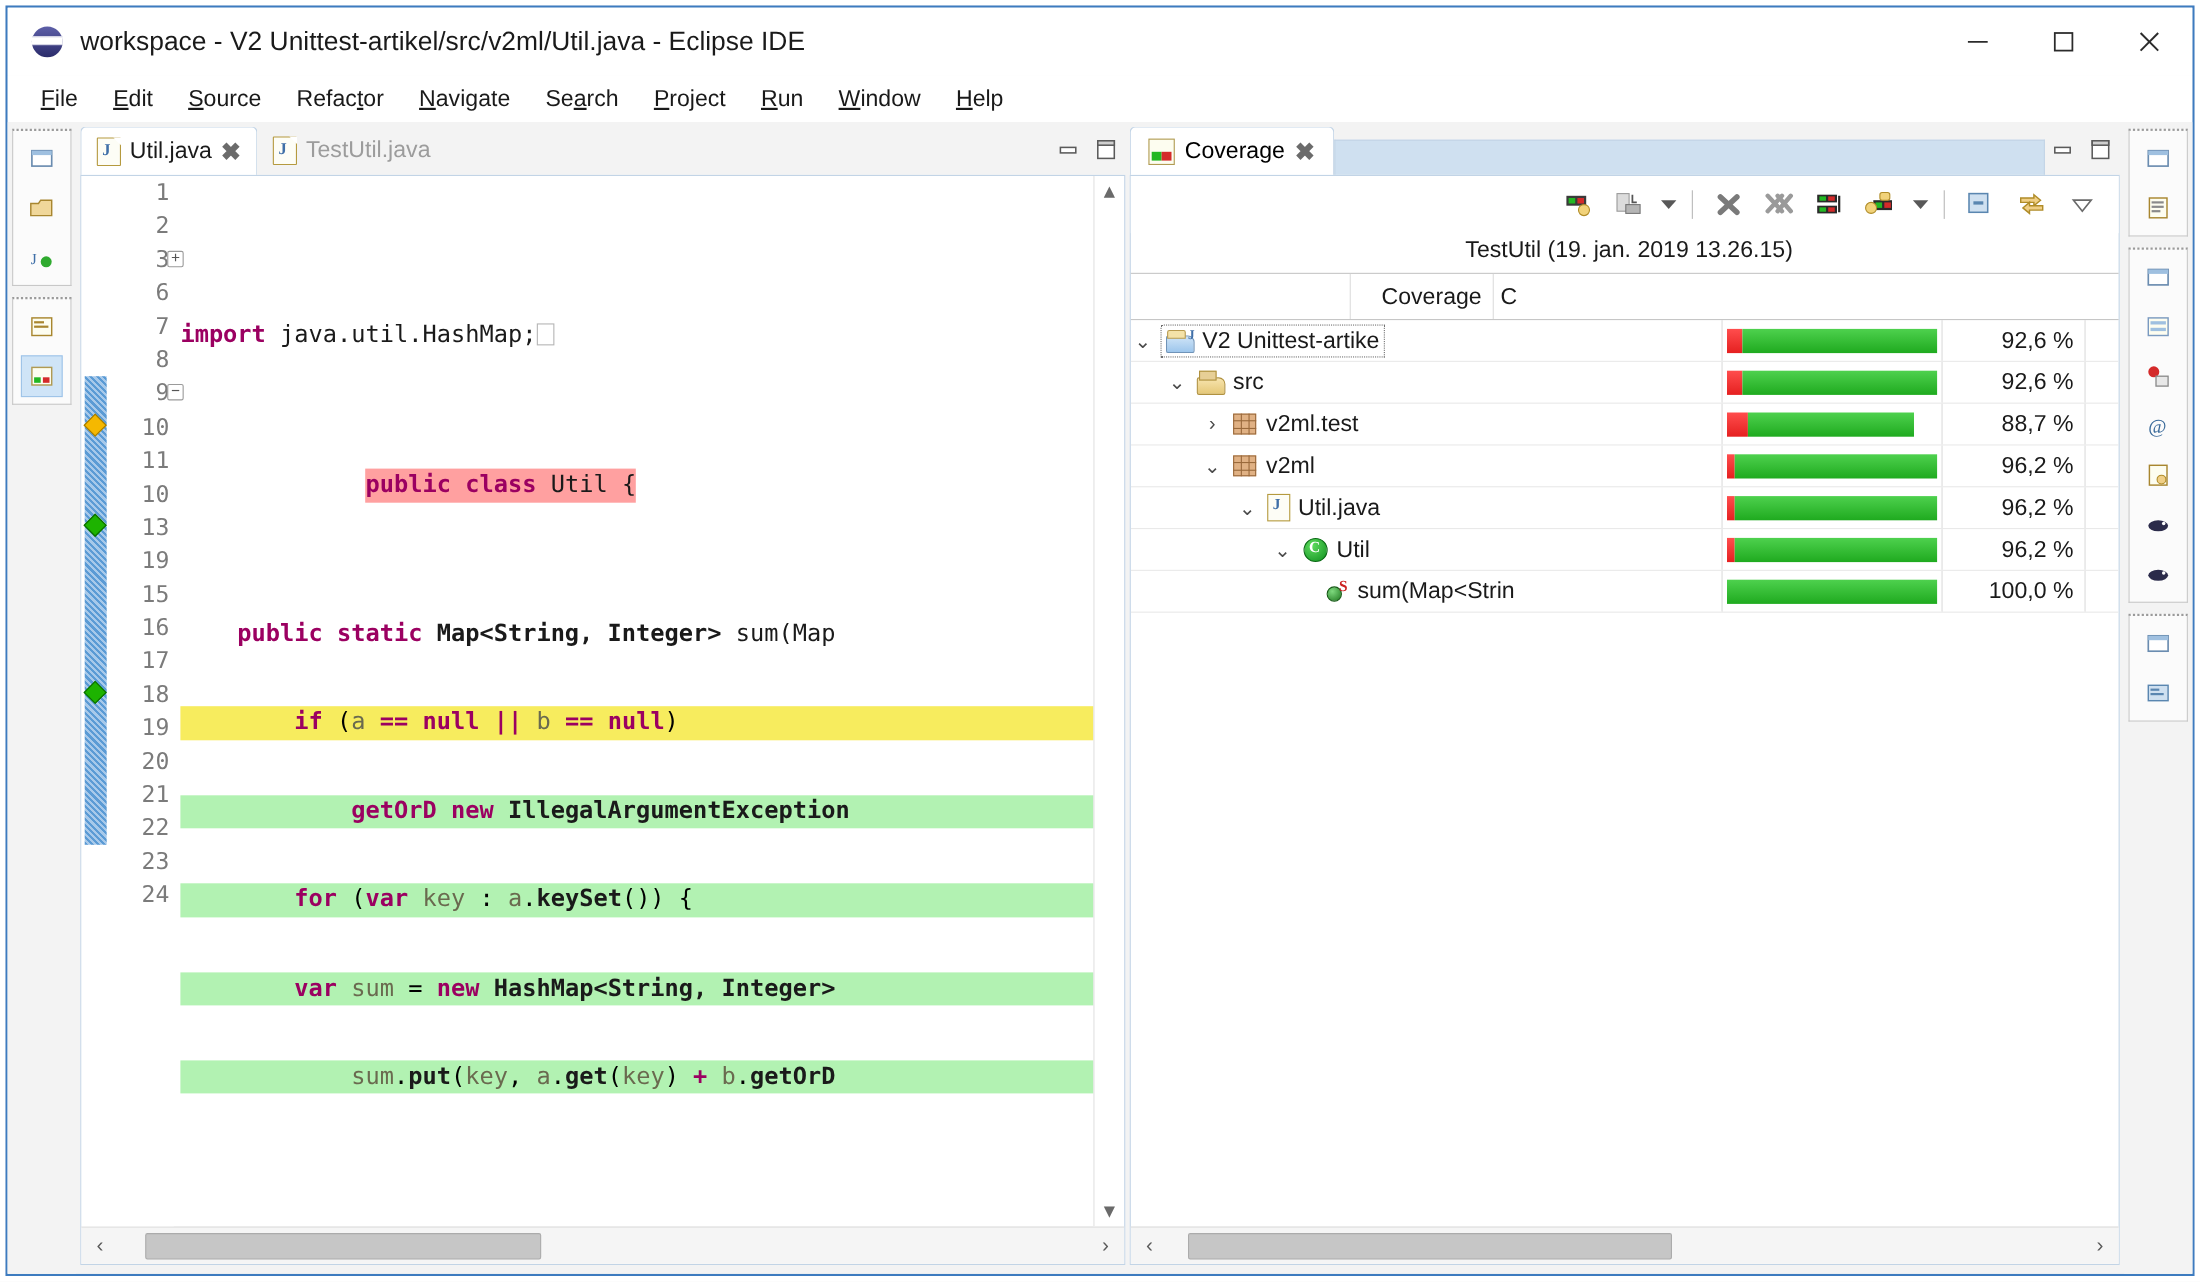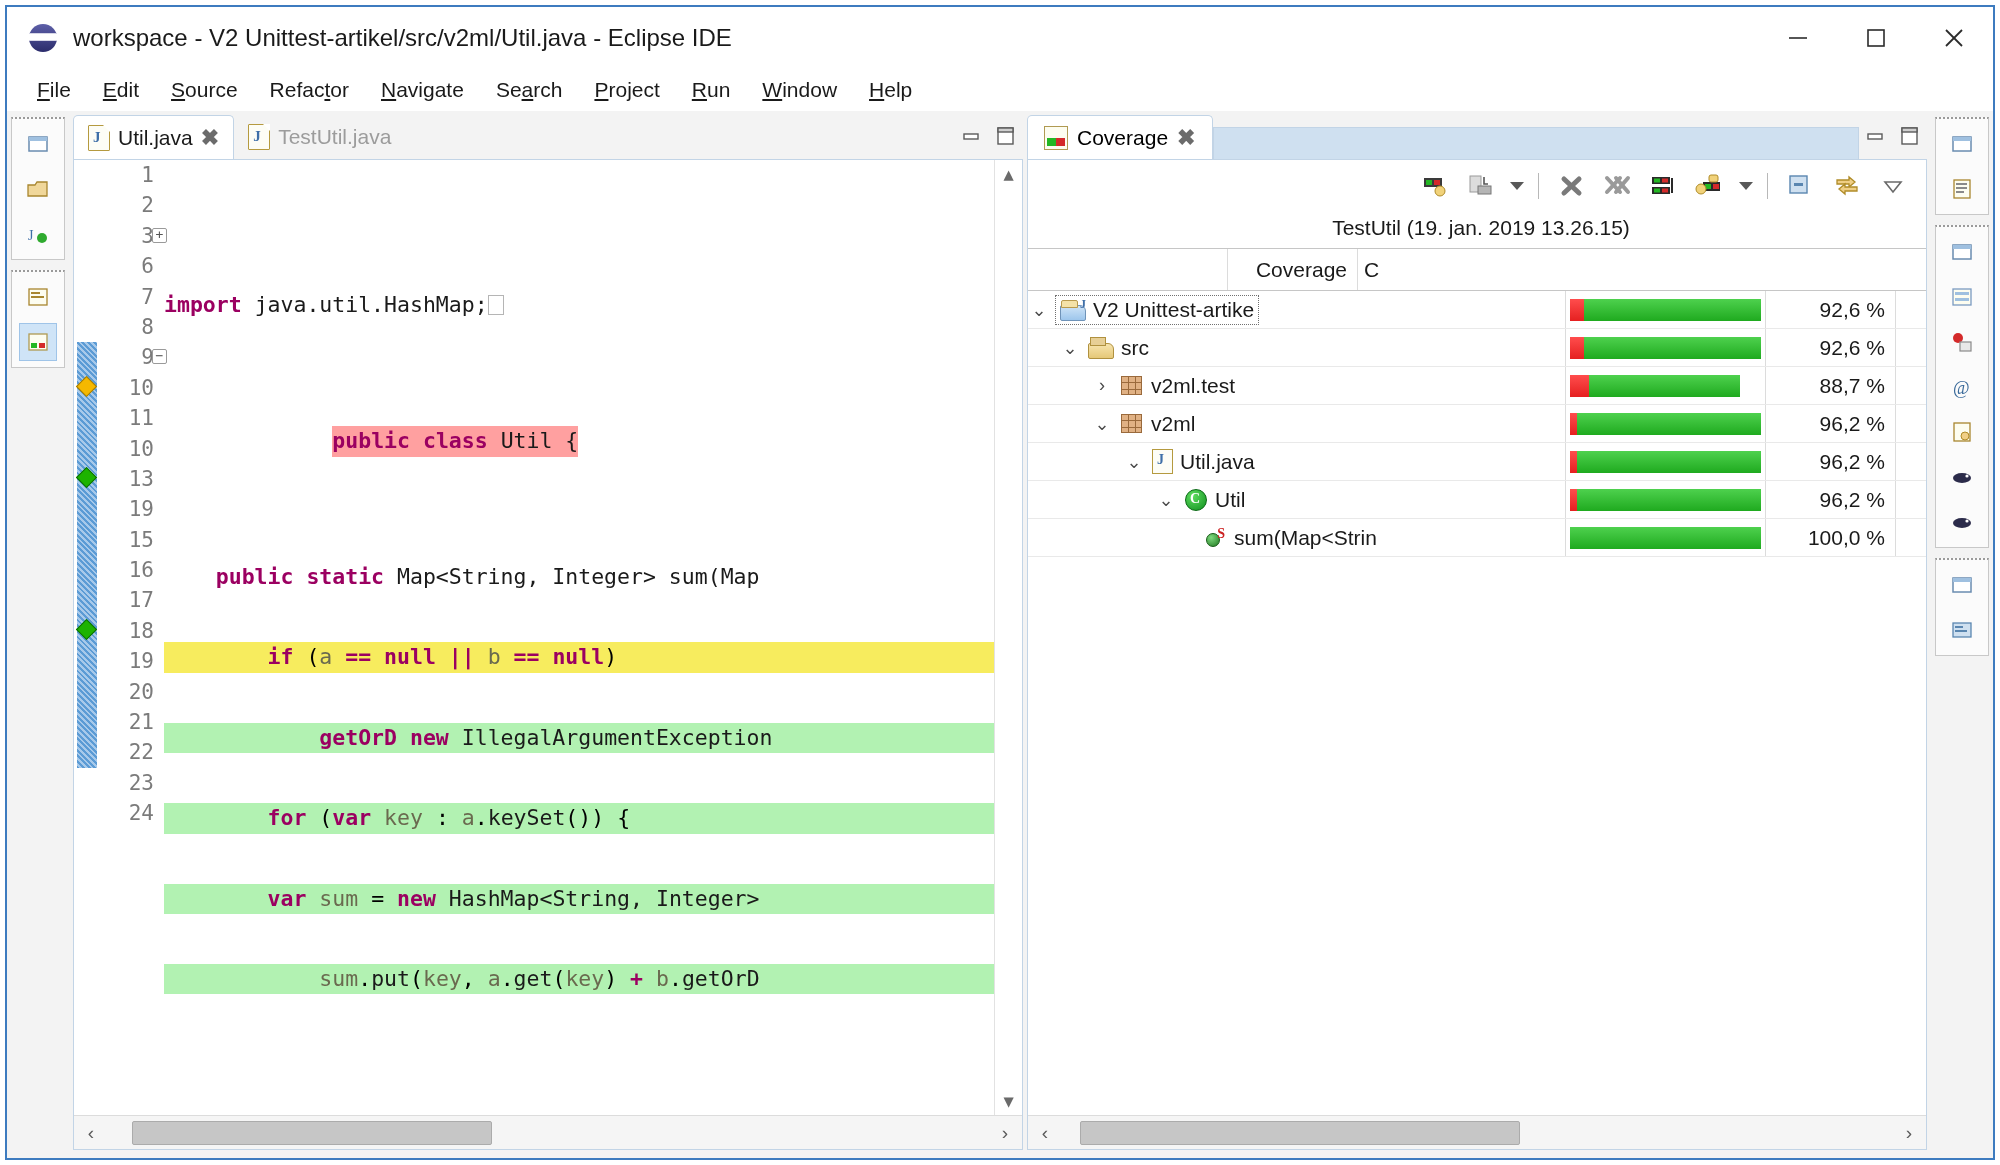--- a/index.html
+++ b/index.html
@@ -139,21 +139,21 @@
     border: 1.3px solid #9a9a9a; background: #ffffff; font-size: 13px;
     line-height: 12px; text-align: center; color: #555; border-radius: 2px;
   }
   .code {
     flex: 1 1 auto; position: relative; overflow: hidden;
     font-family: "DejaVu Sans Mono", monospace; font-size: 21.5px;
     padding-left: 6px; white-space: pre;
   }
   .cl { height: 30.4px; line-height: 30.4px; position: relative; white-space: pre; }
   .kw { color: #9b0061; font-weight: bold; }
-  .ty { color: #1a1a1a; }
+  .ty { color: #1a1a1a; font-weight: bold; }
   .pl { color: #1a1a1a; }
   .lv { color: #6a6a4f; }
   .hl-red  { background: #ffa0a0; }
   .hl-yel  { background: #f7ec5e; }
   .hl-grn  { background: #b2f2b2; }
   .scroll-v {
     position: absolute; right: 0; top: 0; bottom: 0; width: 28px;
     background: #ffffff; border-left: 1px solid #e2e2e2;
     display: flex; flex-direction: column; justify-content: space-between;
     align-items: center; padding: 4px 0;

